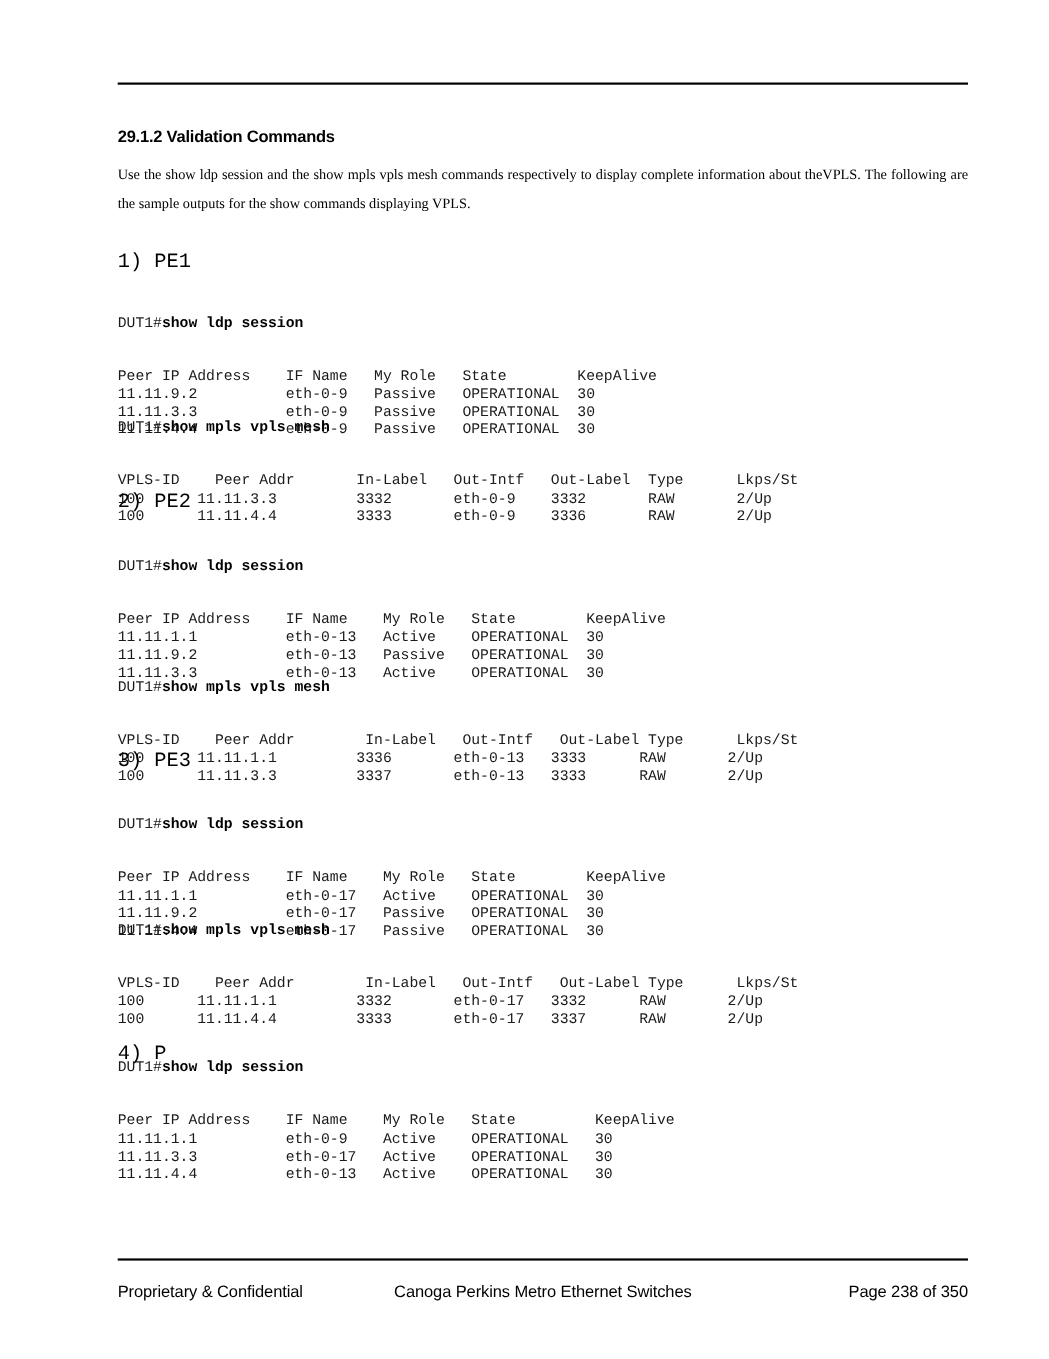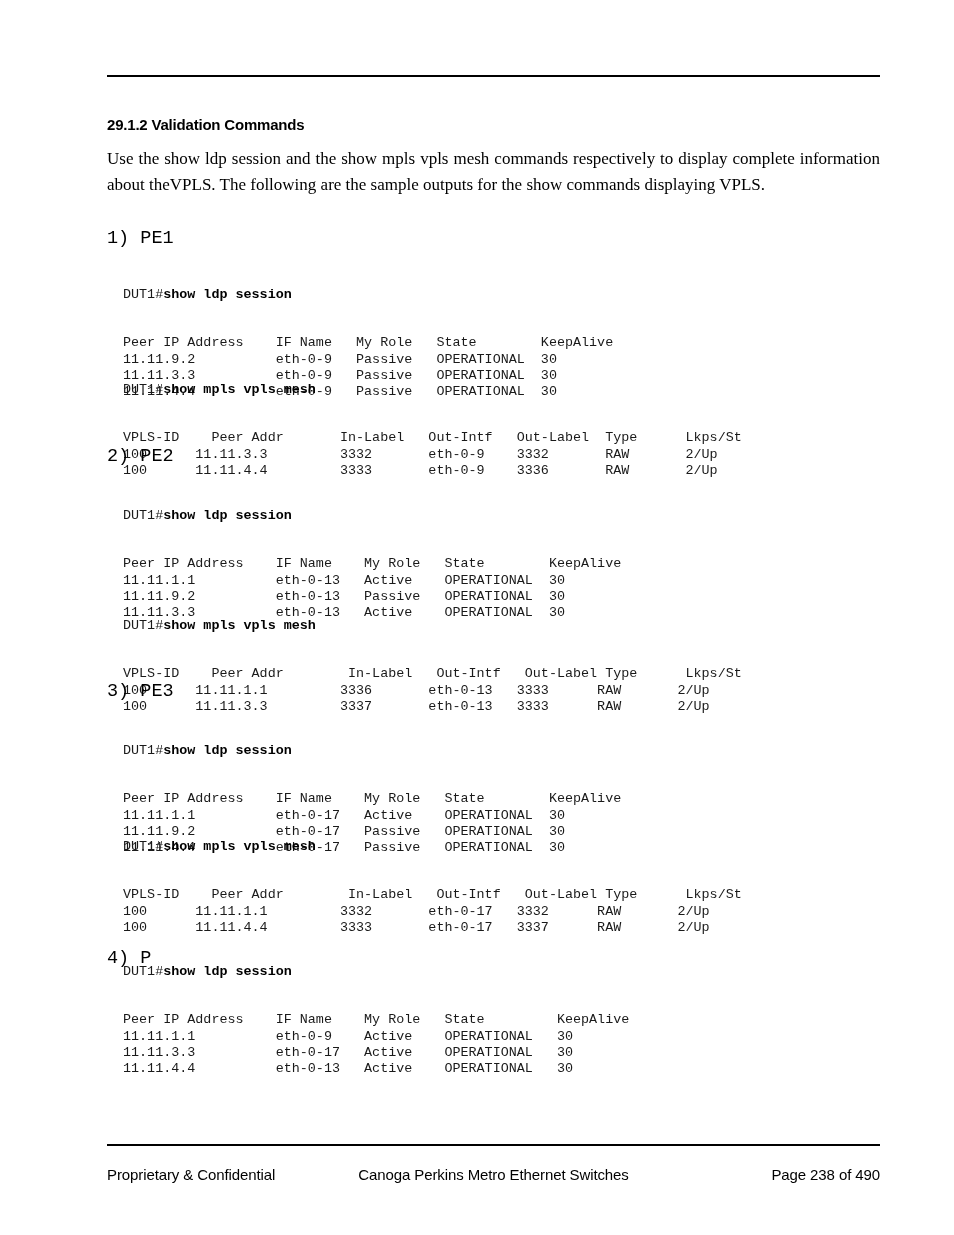--- a/index.html
+++ b/index.html
@@ -56,40 +56,40 @@
     white-space: nowrap;
   }
 
   
   .body-para {
     position: absolute;
     top: 146px;
     left: 0;
     width: 773px;
     font-family: "Liberation Serif", serif;
-    font-size: 17px;
+    font-size: 13px;
     line-height: 25.5px;
     text-align: justify;
     text-justify: inter-word;
   }
 
   
   .item-label {
     position: absolute;
     left: 0;
     font-family: Liberation Mono, monospace;
     font-size: 18.5px;
     line-height: 22px;
     white-space: nowrap;
   }
 
   
   .console {
     position: absolute;
-    left: 16px;
+    left: 0;
     font-family: "Liberation Mono", "DejaVu Sans Mono", monospace;
     font-size: 13.4px;
     line-height: 16.1px;
     white-space: pre;
     letter-spacing: 0px;
     color: #1a1a1a;
   }
   .console .cmdline {
     white-space: pre;
   }
@@ -199,17 +199,17 @@
 11.11.1.1          eth-0-9    Active    OPERATIONAL   30
 11.11.3.3          eth-0-17   Active    OPERATIONAL   30
 11.11.4.4          eth-0-13   Active    OPERATIONAL   30</div>
   </div>
 
   <div class="footer">
     <div class="footer-rule"></div>
     <div class="footer-row">
       <div class="footer-left">Proprietary &amp; Confidential</div>
       <div class="footer-center">Canoga Perkins Metro Ethernet Switches</div>
-      <div class="footer-right">Page 238 of 490</div>
+      <div class="footer-right">Page 238 of 350</div>
     </div>
   </div>
 
 </div>
 
 </body></html>

